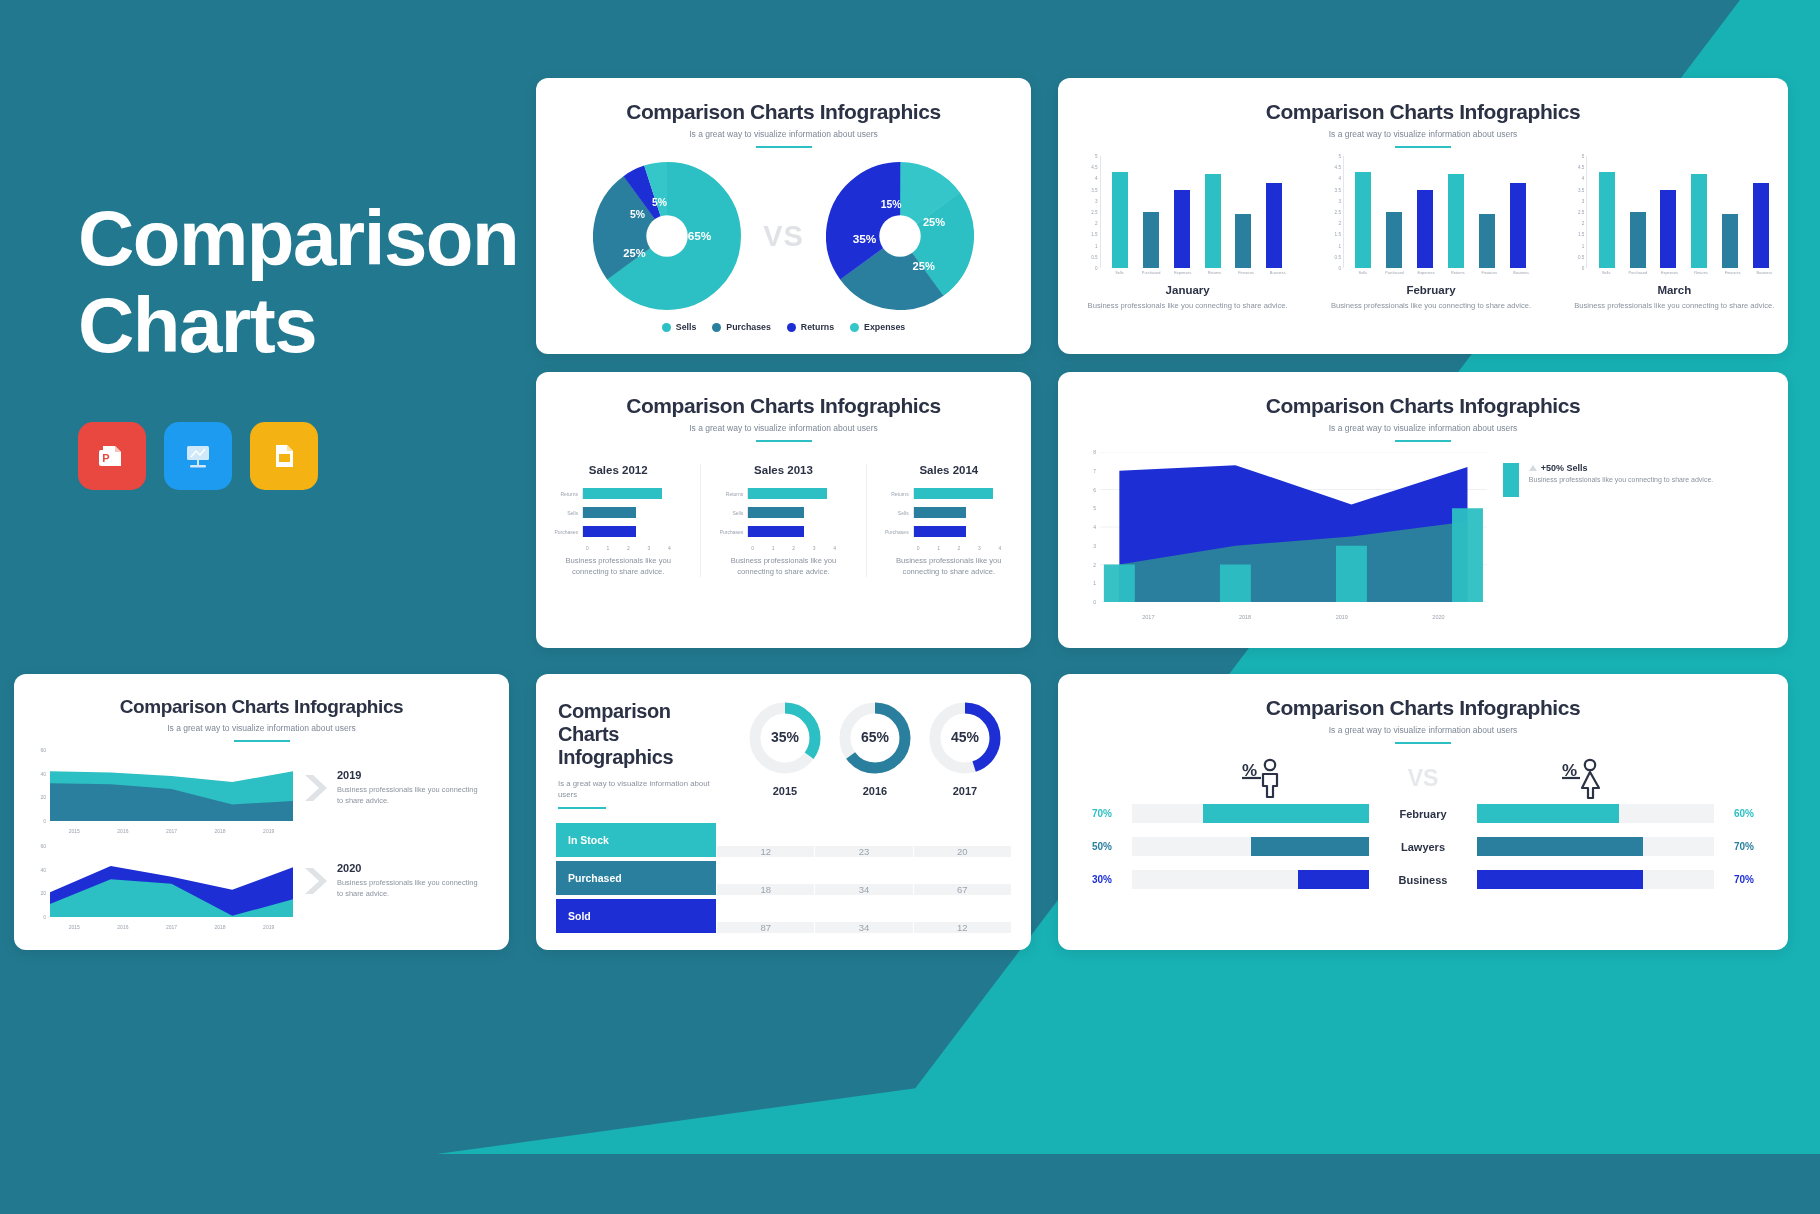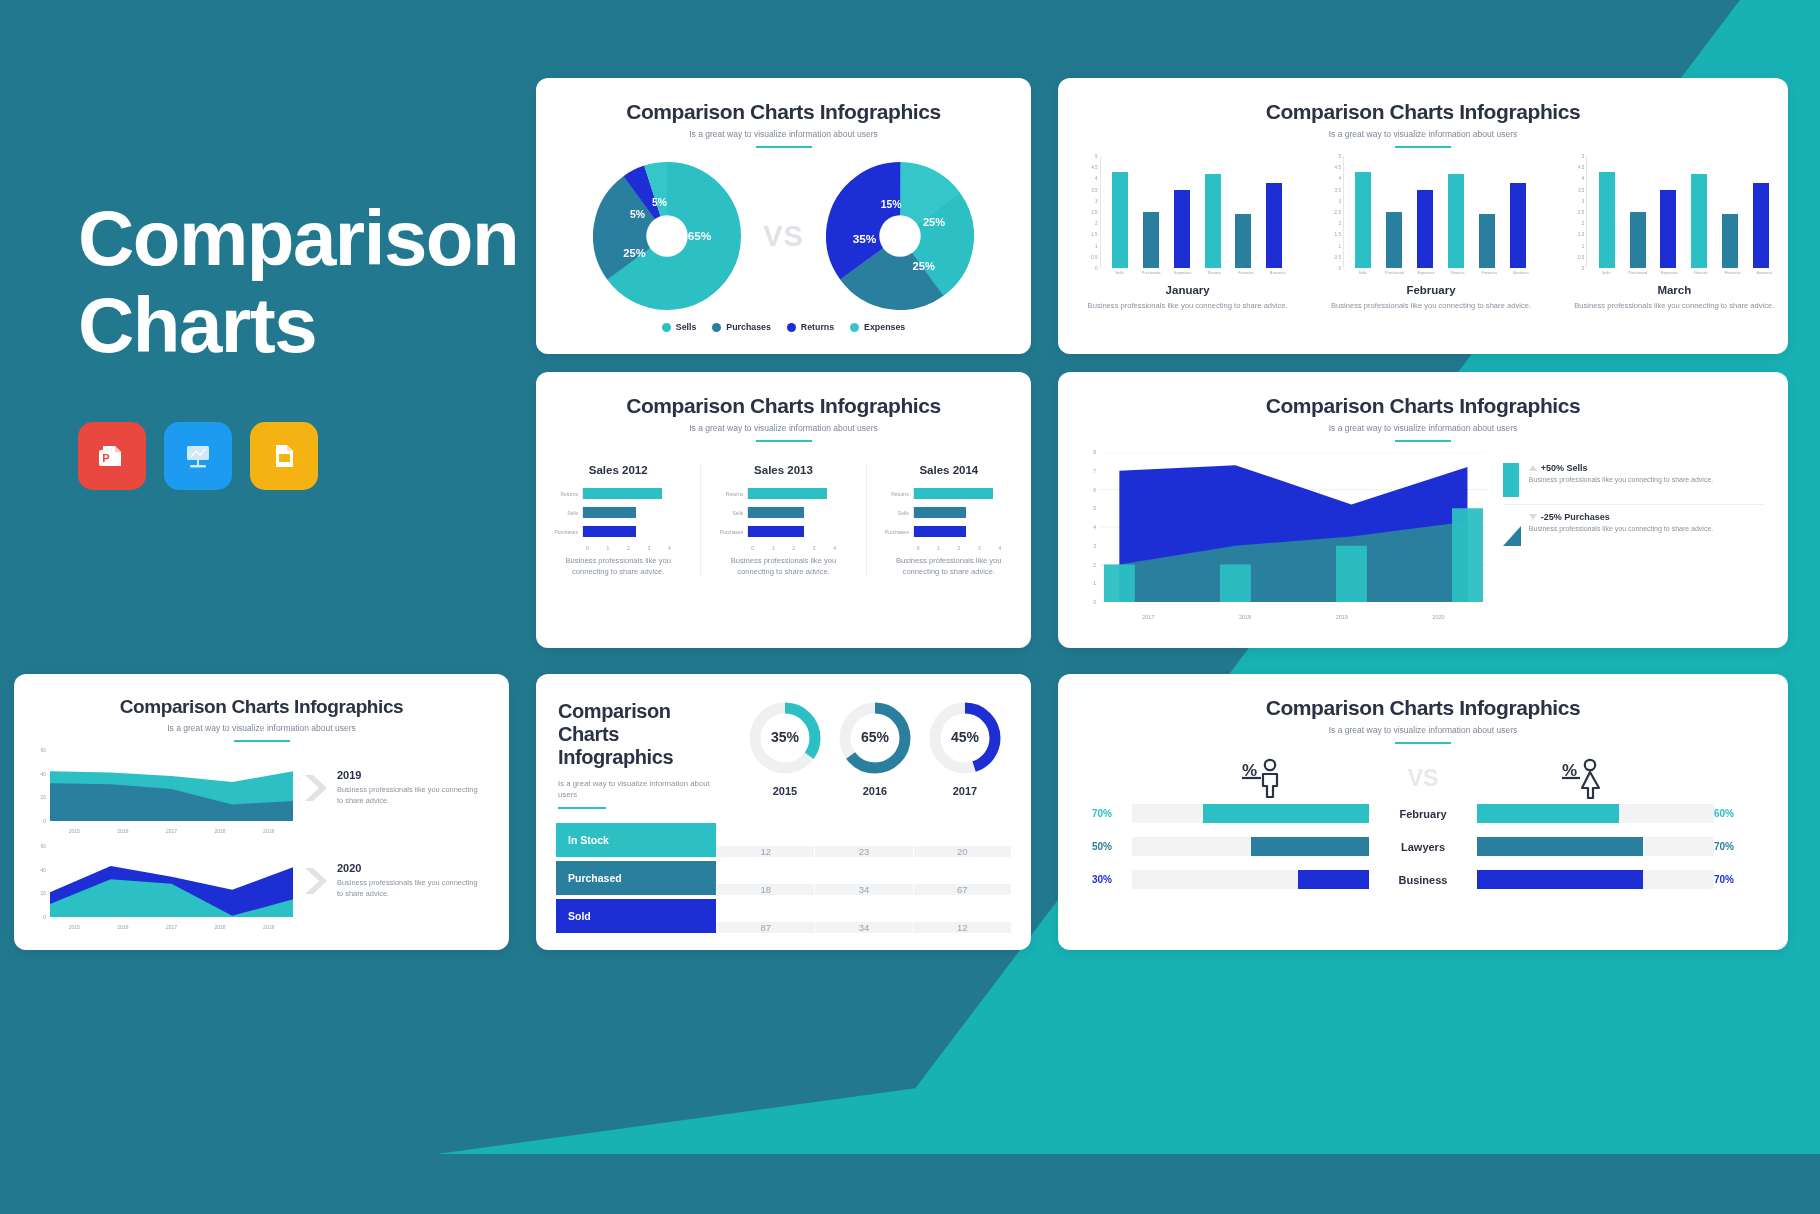--- a/index.html
+++ b/index.html
@@ -155,21 +155,21 @@
     display: flex; align-items: center; justify-content: center;
     border-left: 1px solid #ffffff;
   }
 
   
   .c7body { padding: 12px 34px 0 34px; }
   .c7icons { display: flex; align-items: center; justify-content: center; gap: 120px; margin-bottom: 4px; }
   .vs-gray { font-size: 23px; font-weight: 700; color: #e6e8eb; }
   .c7row { display: flex; align-items: center; margin-bottom: 14px; }
   .pct { width: 40px; font-size: 10px; font-weight: 700; }
-  .pct.r { text-align: left; }
+  .pct.r { text-align: right; }
   .trk { flex: 1; height: 19px; background: #f1f3f4; display: flex; }
   .trk.left { justify-content: flex-end; }
   .fill { height: 19px; }
   .c7name { width: 108px; text-align: center; font-size: 11px; font-weight: 700; color: #2b3245; }
 </style>
 </head>
 <body>
 
 <div class="bg-teal-diag"></div>
 <div class="bg-teal-bottom"></div>
@@ -518,32 +518,20 @@
             <div style="width:16px;height:34px;background:#2cbfc3"></div>
           </div>
       <div>
         <div class="lg-title">
           <span class="tri-up"></span>
           <span>+50% Sells</span>
         </div>
         <div class="lg-desc">Business professionals like you connecting to share advice.</div>
       </div>
         </div>
-        <div class="lg-row">
-          <div class="lg-sw"><svg width="18" height="34" viewBox="0 0 18 34">
-              <path d="M0 34 L18 34 L18 14 Z" fill="#2a7f9e"></path>
-            </svg></div>
-      <div>
-        <div class="lg-title">
-          <span class="tri-dn"></span>
-          <span>-25% Purchases</span>
-        </div>
-        <div class="lg-desc">Business professionals like you connecting to share advice.</div>
-      </div>
-        </div>
       </div>
   </div>
 </div>
 
 <div class="card c5">
   <div class="hd small">
     <h2>Comparison Charts Infographics</h2>
     <div class="sub">Is a great way to visualize information about users</div>
     <div class="rule"></div>
   </div>

